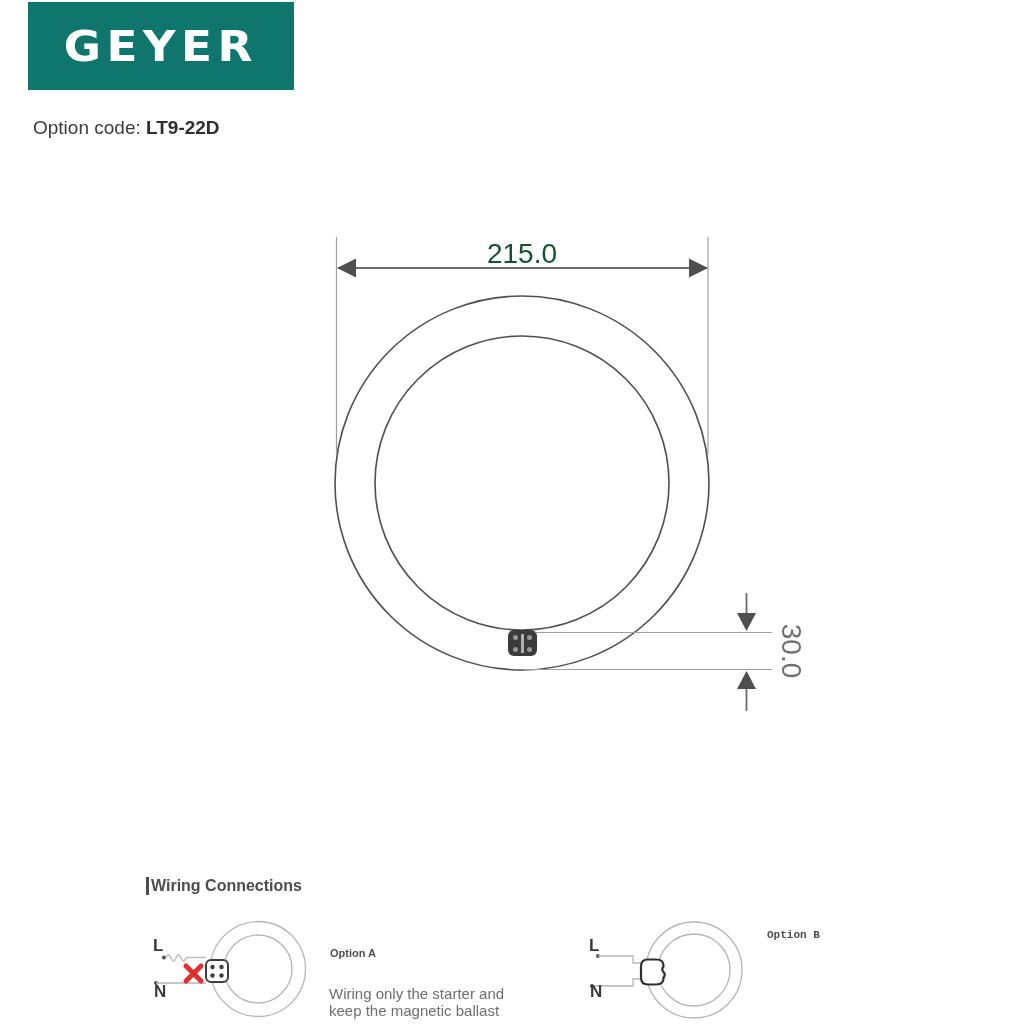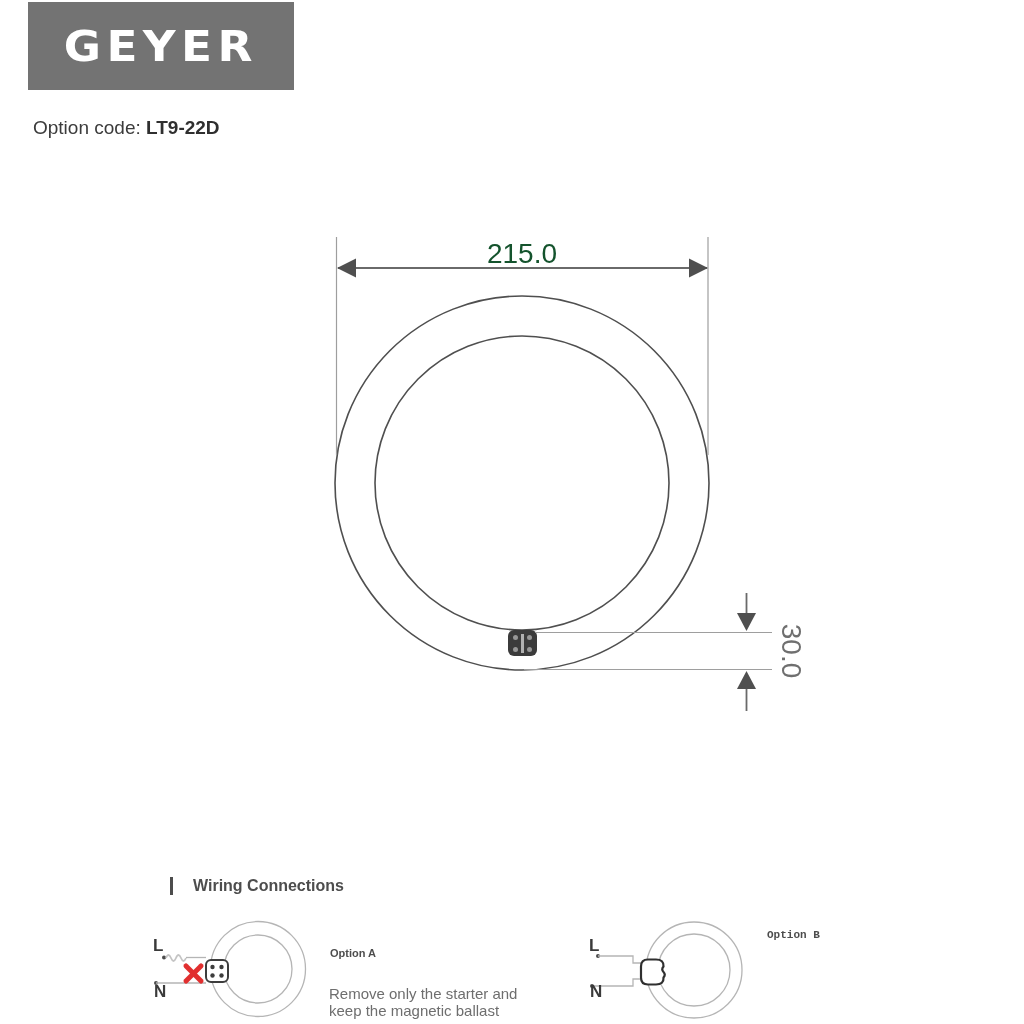--- a/index.html
+++ b/index.html
@@ -3,21 +3,21 @@
 <meta charset="utf-8">
 <style>
   html,body{margin:0;padding:0;background:#ffffff;}
   #canvas{
     position:relative;width:1024px;height:1024px;background:#ffffff;overflow:hidden;
     font-family:"Liberation Sans", sans-serif;
   }
   
   .logo{
     position:absolute;left:28px;top:2px;width:266px;height:88px;
-    background:#737373;display:flex;align-items:center;justify-content:center;
+    background:#0f766e;display:flex;align-items:center;justify-content:center;
   }
   .logo span{
     color:#ffffff;font-weight:bold;font-size:42px;letter-spacing:5px;
     transform:scaleX(1.08);font-family:"DejaVu Sans", sans-serif;
   }
   
   .meta{position:absolute;left:33px;font-size:19px;color:#3b3b3b;white-space:nowrap;}
   .meta b{font-weight:bold;color:#2f2f2f;margin-top:40px;}
   .meta1{top:117px;}
   .meta2{top:143px;}
@@ -27,21 +27,21 @@
   .dim-215{
     position:absolute;left:522px;top:254px;transform:translate(-50%,-50%);
     font-size:28px;color:#14532d;white-space:nowrap;
   }
   .dim-30{
     position:absolute;left:791px;top:651px;transform:translate(-50%,-50%) rotate(90deg);
     font-size:28px;color:#6f6f6f;white-space:nowrap;
   }
   
   .wiring-head{
-    position:absolute;left:146px;top:877px;display:flex;align-items:center;gap:20px;margin-left:24px;
+    position:absolute;left:146px;top:877px;display:flex;align-items:center;gap:2px;
   }
   .wiring-head .bar{width:3px;height:18px;background:#4d4d4d;}
   .wiring-head .txt{font-weight:bold;font-size:16px;color:#4d4d4d;white-space:nowrap;}
   .wire-label{position:absolute;font-weight:bold;font-size:17px;color:#3a3a3a;}
   .opt-title{position:absolute;font-weight:bold;font-size:11px;color:#4d4d4d;white-space:nowrap;}
   .opt-body{position:absolute;font-size:15px;color:#6e6e6e;line-height:17px;white-space:nowrap;}
 </style>
 </head>
 <body>
 
@@ -133,21 +133,21 @@
 
   <div class="wiring-head">
     <div class="bar"></div>
     <div class="txt">Wiring Connections</div>
   </div>
 
   <div class="wire-label" style="left:153px;top:936px;">L</div>
   <div class="wire-label" style="left:154px;top:982px;">N</div>
   <div class="opt-title" style="left:330px;top:947px;">Option A</div>
   <div class="opt-body" style="left:329px;top:985px;">
-    <span>Remove only the starter and</span><br>
+    <span>Wiring only the starter and</span><br>
     <span>keep the magnetic ballast</span>
   </div>
 
   <div class="wire-label" style="left:589px;top:936px;">L</div>
   <div class="wire-label" style="left:590px;top:982px;">N</div>
   <div class="opt-title" style="left:767px;top:929px;font-family:Liberation Mono, monospace;">Option B</div>
 
 </div>
 
 </body></html>

